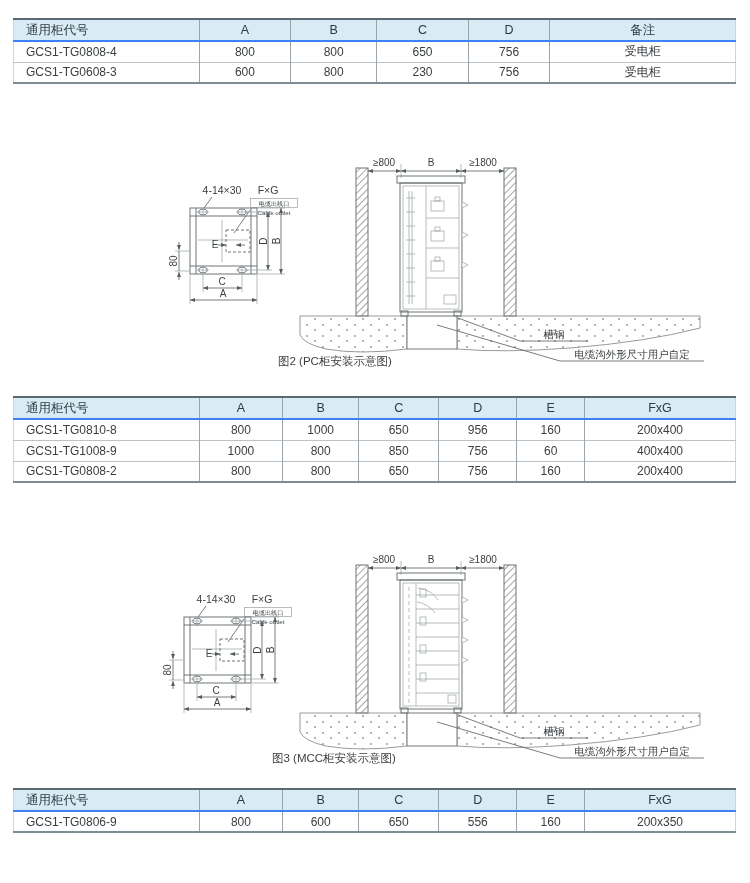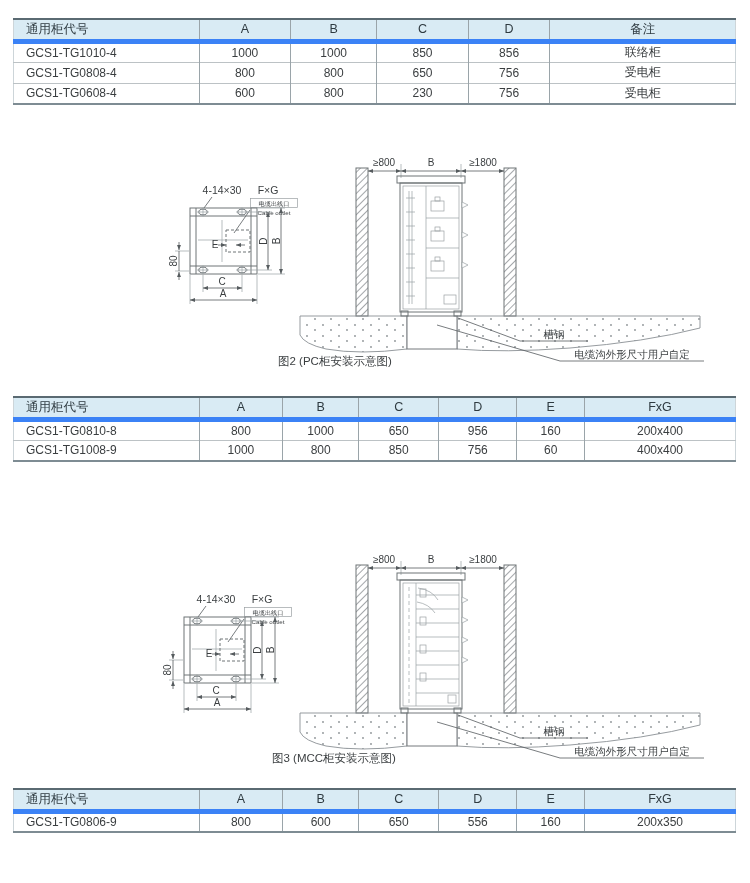--- a/index.html
+++ b/index.html
@@ -4,21 +4,21 @@
 <style>
   *{box-sizing:border-box}
   html,body{margin:0;padding:0;background:#fff}
   .page{position:relative;width:750px;height:883px;background:#ffffff;overflow:hidden;
         font-family:"Liberation Sans","DejaVu Sans",sans-serif;color:#3a3e40;}
   table.spec{position:absolute;left:13px;width:723px;border-collapse:collapse;table-layout:fixed;
         font-size:12px;color:#3a3e40;background:#fff;
         border-top:2px solid #5a6a72;border-bottom:2px solid #7e8c93;
         border-left:1px solid #cdd5d9;border-right:1px solid #cdd5d9;}
   table.spec th{background:#d9ebf4;font-weight:normal;font-size:12.5px;color:#2e3a40;height:22px;
-        border-bottom:5px solid #3b82f6;}
+        border-bottom:2px solid #3b82f6;}
   table.spec td{height:21px;border-top:1px solid #bcc2c5;}
   table.spec th,table.spec td{text-align:center;border-left:1px solid #9aa4a9;padding:0;
         white-space:nowrap;overflow:hidden;}
   table.spec th:first-child,table.spec td:first-child{border-left:none;text-align:left;padding-left:12px;}
   svg{position:absolute;left:0}
   svg text{font-family:"Liberation Sans","DejaVu Sans",sans-serif;fill:#3a3e40;}
   .dimtxt{font-size:10px}
   .lbltxt{font-size:10.5px}
   .tinytxt{font-size:6.2px}
   .captxt{font-size:11.5px}
@@ -45,37 +45,29 @@
           <th>通用柜代号</th>
           <th>A</th>
           <th>B</th>
           <th>C</th>
           <th>D</th>
           <th>备注</th>
         </tr>
       </thead>
       <tbody>
         <tr>
-          <td>GCS1-TG1010-4</td>
-          <td>1000</td>
-          <td>1000</td>
-          <td>850</td>
-          <td>856</td>
-          <td>联络柜</td>
-        </tr>
-        <tr>
           <td>GCS1-TG0808-4</td>
           <td>800</td>
           <td>800</td>
           <td>650</td>
           <td>756</td>
           <td>受电柜</td>
         </tr>
         <tr>
-          <td>GCS1-TG0608-4</td>
+          <td>GCS1-TG0608-3</td>
           <td>600</td>
           <td>800</td>
           <td>230</td>
           <td>756</td>
           <td>受电柜</td>
         </tr>
       </tbody>
     </table>
 
   <svg style="top:146px" width="750" height="234" viewBox="0 0 750 234">
@@ -260,20 +252,29 @@
         </tr>
         <tr>
           <td>GCS1-TG1008-9</td>
           <td>1000</td>
           <td>800</td>
           <td>850</td>
           <td>756</td>
           <td>60</td>
           <td>400x400</td>
         </tr>
+        <tr>
+          <td>GCS1-TG0808-2</td>
+          <td>800</td>
+          <td>800</td>
+          <td>650</td>
+          <td>756</td>
+          <td>160</td>
+          <td>200x400</td>
+        </tr>
       </tbody>
     </table>
 
   <svg style="top:543px" width="750" height="234" viewBox="0 0 750 234">
     <defs>
       <marker id="arr3" viewBox="0 0 10 10" refX="9" refY="5" markerWidth="7" markerHeight="7" orient="auto-start-reverse">
         <path d="M0,1.5 L9,5 L0,8.5 z" fill="#555b5e"></path>
       </marker>
       <pattern id="hatch3" width="5" height="5" patternUnits="userSpaceOnUse" patternTransform="rotate(45)">
         <line x1="0" y1="0" x2="0" y2="5" stroke="#7c8185" stroke-width="1.4"></line>

